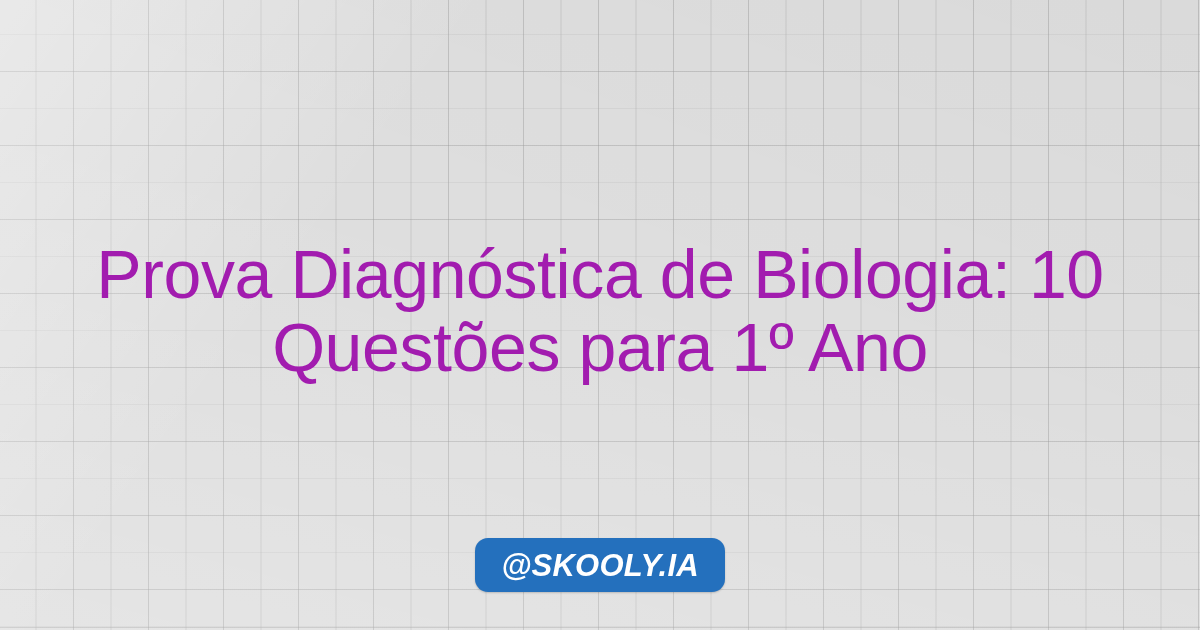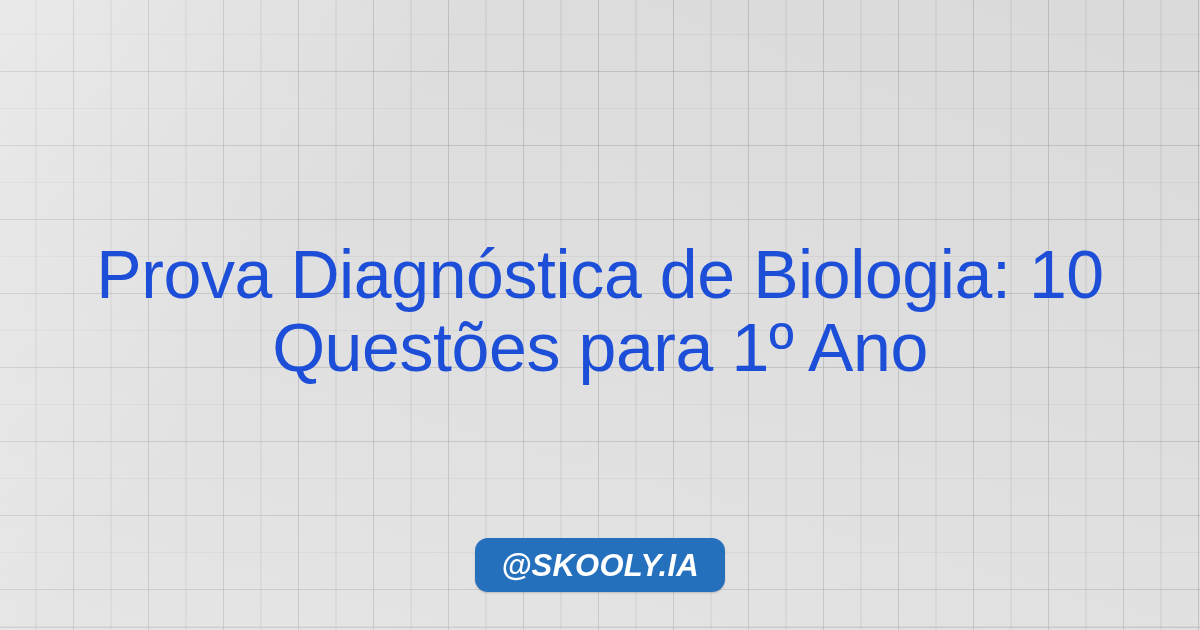--- a/index.html
+++ b/index.html
@@ -90,21 +90,21 @@
     text-align: center;
   }
 
   .title {
     margin: 0;
     font-family: "Liberation Sans", sans-serif;
     font-size: 68px;
     font-weight: 400;
     line-height: 1.07;
     letter-spacing: -0.4px;
-    color: #1d4ed8;
+    color: #a21caf;
     white-space: pre-line;
   }
 
   
   .badge-wrap {
     position: absolute;
     left: 0;
     right: 0;
     top: 538px;
     display: flex;

